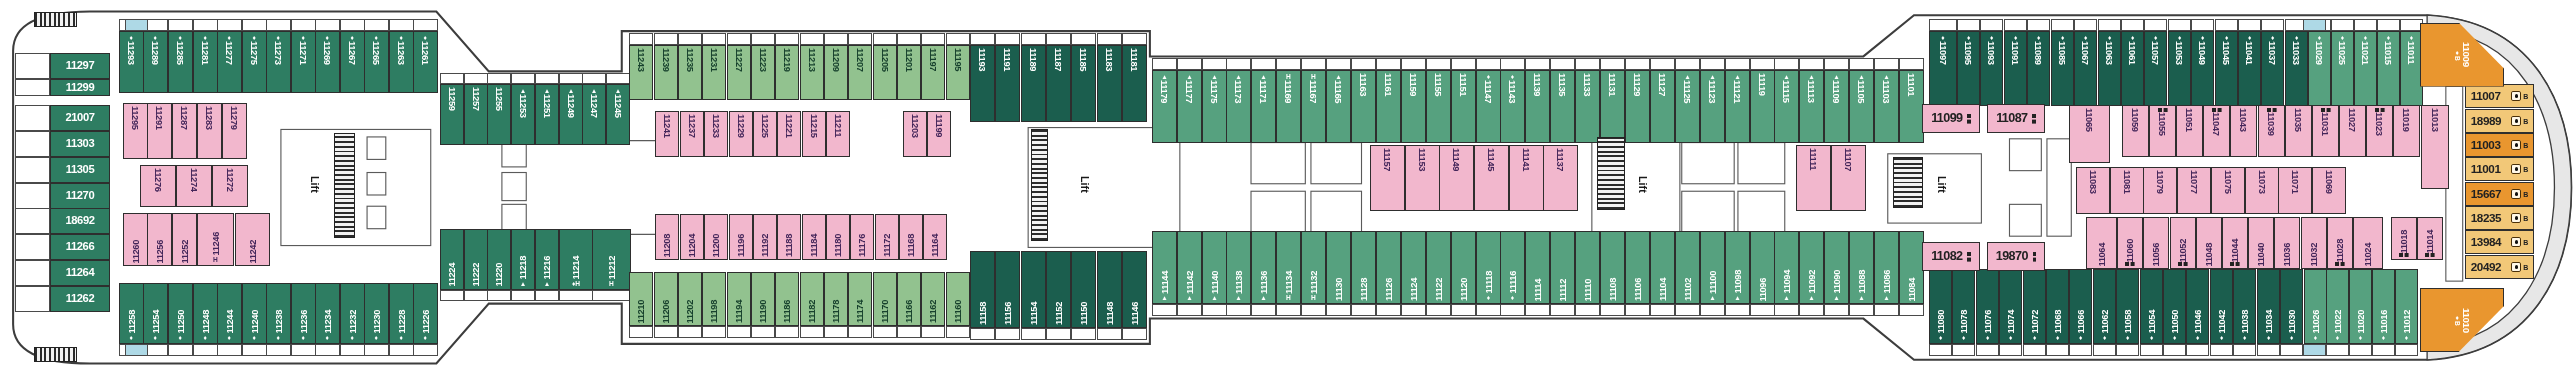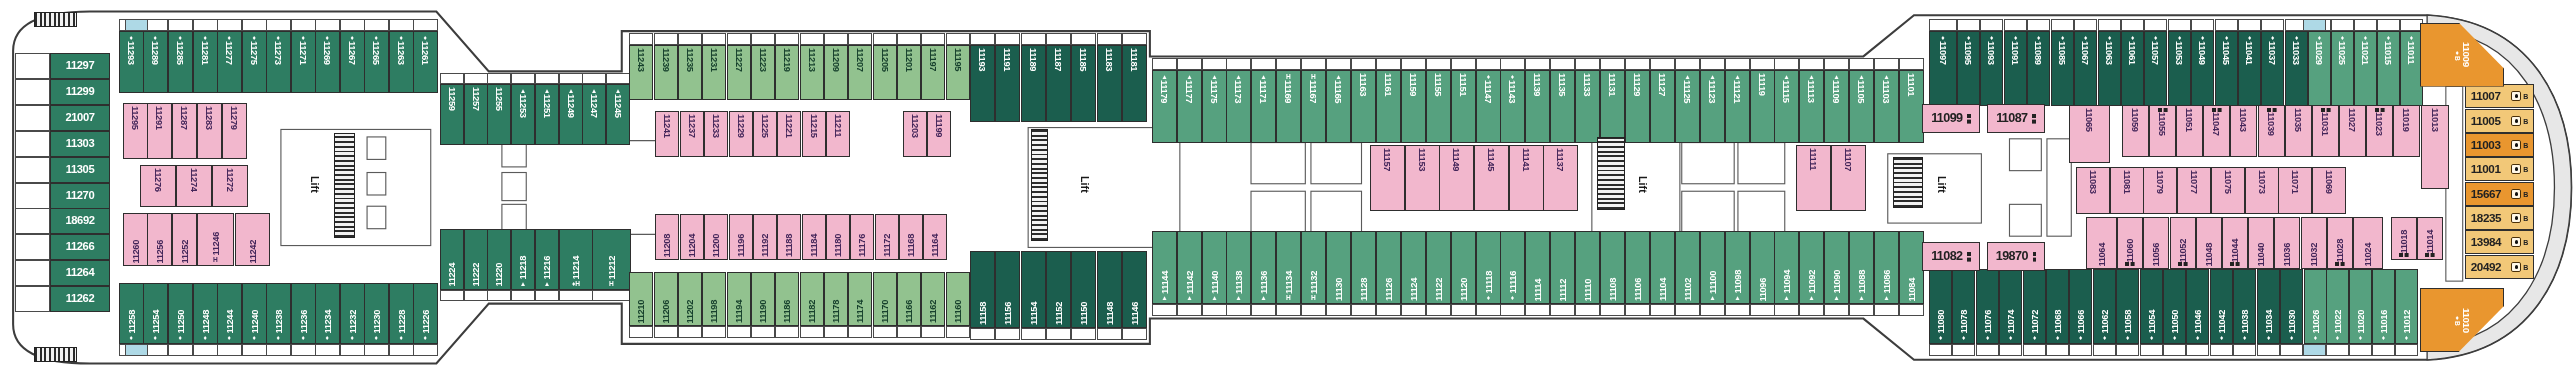--- a/index.html
+++ b/index.html
@@ -1727,21 +1727,21 @@
         <span class="num vu">11014</span>
         <span class="sq2h"></span>
       </div>
     </div>
     <div class="stackcell stern-stack" style="left: 15px; top: 53px; width: 95px; height: 26px;">
       <div class="sbalc" style="width: 35px;"></div>
       <div class="sbody p-green-dark">
         <span class="num">11297</span>
       </div>
     </div>
-    <div class="stackcell stern-stack" style="left: 15px; top: 79px; width: 95px; height: 26px;">
+    <div class="stackcell stern-stack" style="left: 15px; top: 79px; width: 95px; height: 17px;">
       <div class="sbalc" style="width: 35px;"></div>
       <div class="sbody p-green-dark">
         <span class="num">11299</span>
       </div>
     </div>
     <div class="stackcell stern-stack" style="left: 15px; top: 105px; width: 95px; height: 26px;">
       <div class="sbalc" style="width: 35px;"></div>
       <div class="sbody p-green-dark">
         <span class="num">21007</span>
       </div>
@@ -1790,21 +1790,21 @@
     </div>
     <div class="stackcell bow-stack" style="left: 2465px; top: 84px; width: 69px; height: 24px;">
       <div class="sbody p-yellow">
         <span class="num">11007</span>
         <span class="bsq"></span>
         <span class="blbl">B</span>
       </div>
     </div>
     <div class="stackcell bow-stack" style="left: 2465px; top: 109px; width: 69px; height: 24px;">
       <div class="sbody p-yellow">
-        <span class="num">11005</span>
+        <span class="num">18989</span>
         <span class="bsq"></span>
         <span class="blbl">B</span>
       </div>
     </div>
     <div class="stackcell bow-stack" style="left: 2465px; top: 133px; width: 69px; height: 24px;">
       <div class="sbody p-orange">
         <span class="num">11003</span>
         <span class="bsq"></span>
         <span class="blbl">B</span>
       </div>

